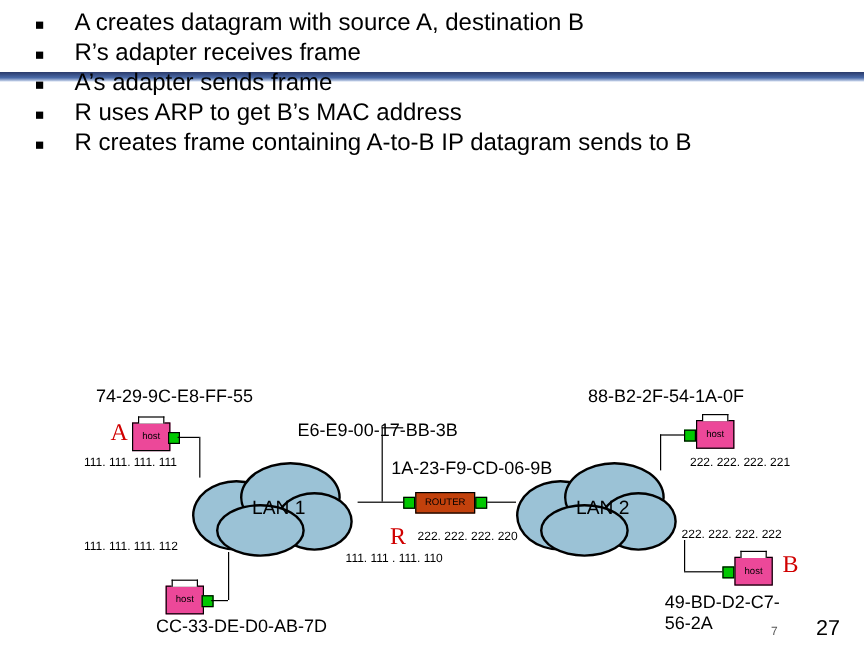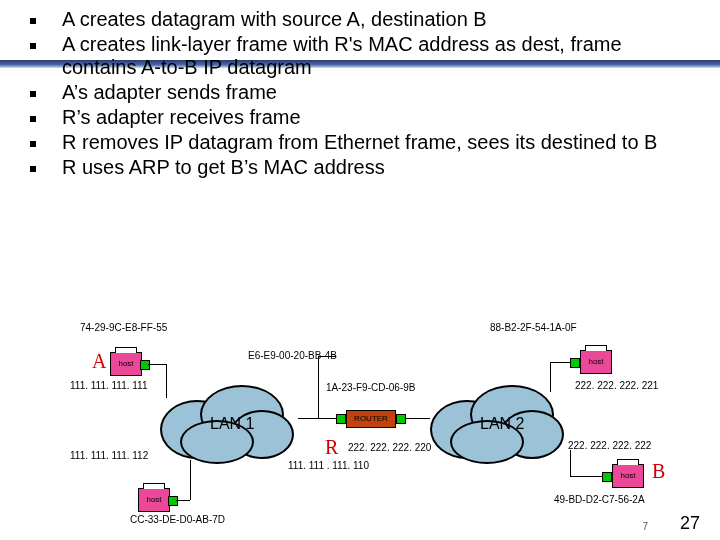--- a/index.html
+++ b/index.html
@@ -5,21 +5,21 @@
   html,body{margin:0;padding:0;background:#fff;font-family:Arial,Helvetica,sans-serif;color:#000}
   .slide{position:relative;width:720px;height:540px;overflow:hidden;font-size:20px;line-height:1.15}
   .blue-bar{position:absolute;top:60px;left:0;width:720px;height:8px;
     background:linear-gradient(to bottom,#2a3a6a 0%,#4a6aa8 60%,#d6e0f2 100%)}
   .bullets{position:absolute;top:6px;left:30px;width:660px}
   .b{display:flex;align-items:flex-start;margin:2px 0}
   .b .sq{width:6px;height:6px;background:#000;margin:10px 26px 0 0;flex:0 0 auto}
   .b .txt{flex:1}
   .diagram{position:absolute;top:300px;left:50px;width:620px;height:220px;font-size:9px}
   .abs{position:absolute}
-  .mac{font-size:10px}
+  .mac{font-size:15px}
   .ip{font-size:10px}
   .lanlabel{font-size:16px}
   .red{color:#d00000;font-family:"Times New Roman",serif;font-size:20px}
   .cloud{position:absolute;width:150px;height:80px}
   .cloud .c{position:absolute;border:2px solid #000;border-radius:50%;background:#9bc2d6}
   .host{position:absolute;width:30px;height:22px}
   .host .box{width:30px;height:22px;border:1px solid #000;background:#ec4899;font-size:8px;display:flex;align-items:center;justify-content:center}
   .host .top{position:absolute;top:-5px;left:5px;width:20px;height:5px;border:1px solid #000;border-bottom:none;background:#fff}
   .nic{position:absolute;width:8px;height:8px;background:#00c800;border:1px solid #000}
   .routerbox{position:absolute;width:48px;height:16px;border:1px solid #000;background:#c2410c;font-size:8px;display:flex;align-items:center;justify-content:center}
@@ -34,37 +34,33 @@
 
   <div class="blue-bar"></div>
 
   <div class="bullets">
     <div class="b">
         <span class="sq"></span>
         <span class="txt">A creates datagram with source A, destination B</span>
       </div>
     <div class="b">
         <span class="sq"></span>
-        <span class="txt">A creates link-layer frame with R's MAC address as dest, frame contains A-to-B IP datagram</span>
+        <span class="txt">R’s adapter receives frame</span>
       </div>
     <div class="b">
         <span class="sq"></span>
         <span class="txt">A’s adapter sends frame</span>
       </div>
     <div class="b">
         <span class="sq"></span>
-        <span class="txt">R’s adapter receives frame</span>
+        <span class="txt">R uses ARP to get B’s MAC address</span>
       </div>
     <div class="b">
         <span class="sq"></span>
-        <span class="txt">R removes IP datagram from Ethernet frame, sees its destined to B</span>
-      </div>
-    <div class="b">
-        <span class="sq"></span>
-        <span class="txt">R uses ARP to get B’s MAC address</span>
+        <span class="txt">R creates frame containing A-to-B IP datagram sends to B</span>
       </div>
   </div>
 
   <div class="diagram">
 
     <div class="cloud" style="left:100px;top:80px">
       <div class="c" style="left:10px;top:20px;width:70px;height:55px"></div>
       <div class="c" style="left:50px;top:5px;width:80px;height:55px"></div>
       <div class="c" style="left:80px;top:30px;width:60px;height:45px"></div>
       <div class="c" style="left:30px;top:40px;width:70px;height:40px"></div>
@@ -101,21 +97,21 @@
     <div class="abs mac" style="left:80px;top:214px">CC-33-DE-D0-AB-7D</div>
 
     <div class="routerbox" style="left:296px;top:110px">ROUTER</div>
     <div class="nic" style="left:286px;top:114px"></div>
     <div class="nic" style="left:346px;top:114px"></div>
     <div class="line" style="left:248px;top:118px;width:38px;height:1px"></div>
     <div class="line" style="left:356px;top:118px;width:24px;height:1px"></div>
     <div class="line" style="left:268px;top:56px;width:1px;height:62px"></div>
     <div class="line" style="left:268px;top:56px;width:18px;height:1px"></div>
     <div class="abs red" style="left:275px;top:136px">R</div>
-    <div class="abs mac" style="left:198px;top:50px">E6-E9-00-20-BB-4B</div>
+    <div class="abs mac" style="left:198px;top:50px">E6-E9-00-17-BB-3B</div>
     <div class="abs ip" style="left:238px;top:160px">111. 111 . 111. 110</div>
     <div class="abs mac" style="left:276px;top:82px">1A-23-F9-CD-06-9B</div>
     <div class="abs ip" style="left:298px;top:142px">222. 222. 222. 220</div>
 
     <div class="host" style="left:530px;top:50px">
       <div class="top"></div>
         <div class="box">host</div>
     </div>
     <div class="nic" style="left:520px;top:58px"></div>
     <div class="line" style="left:500px;top:62px;width:20px;height:1px"></div>

